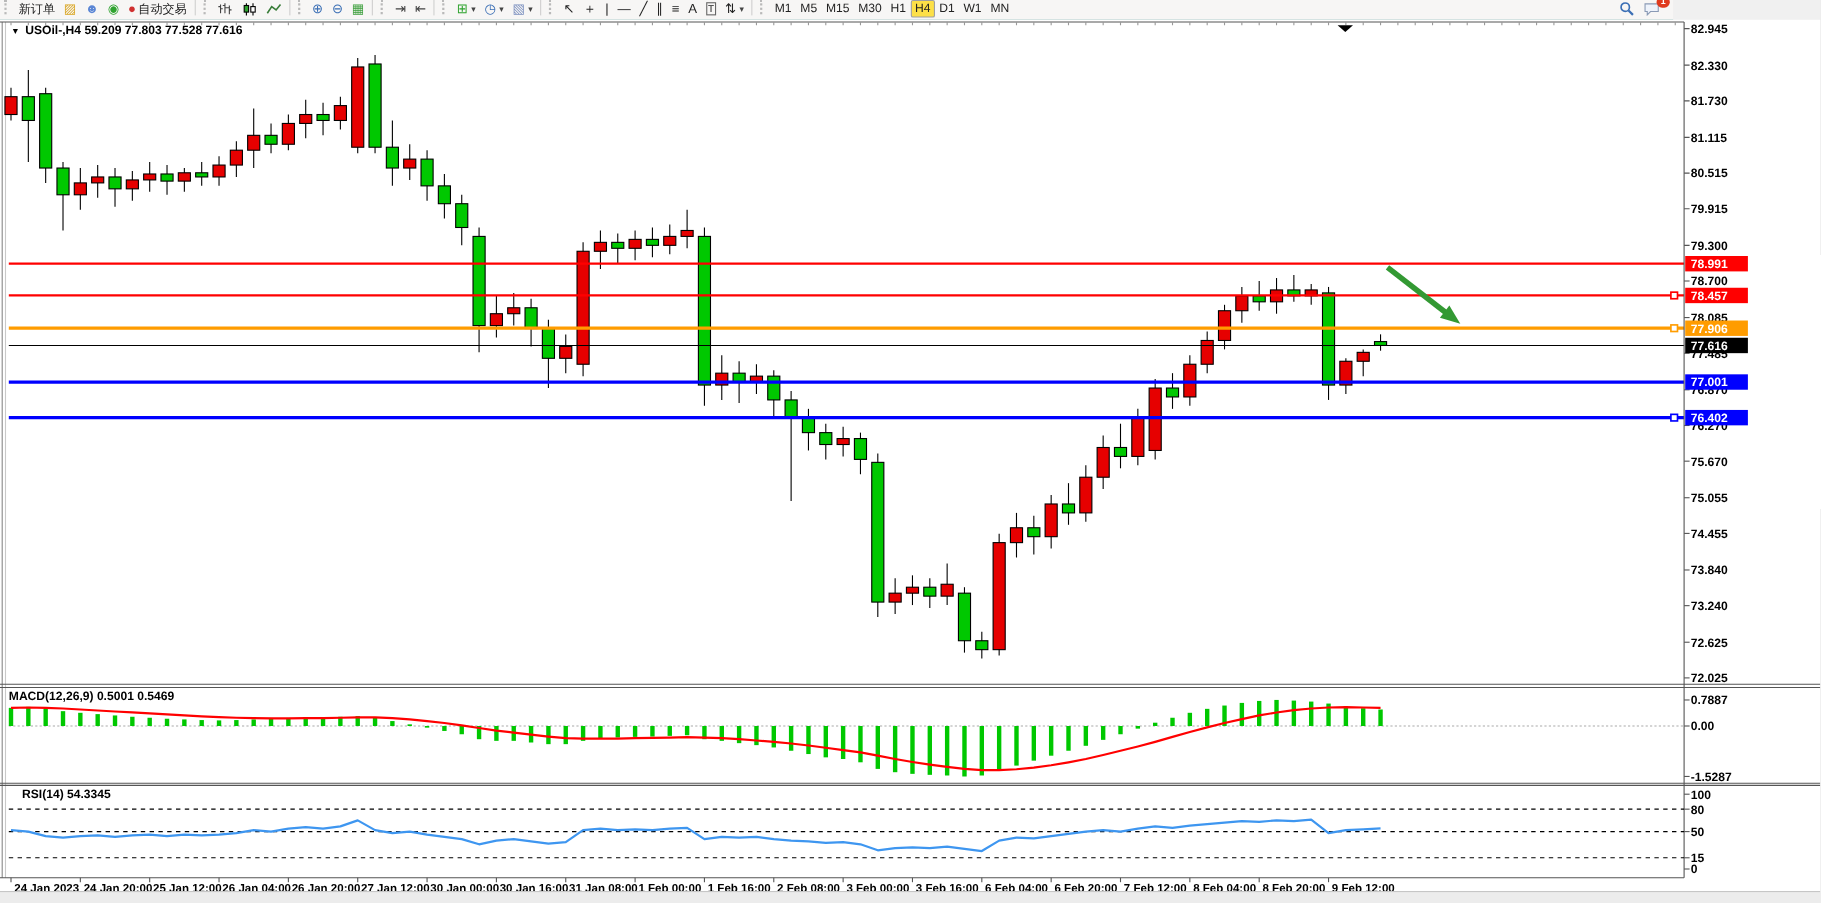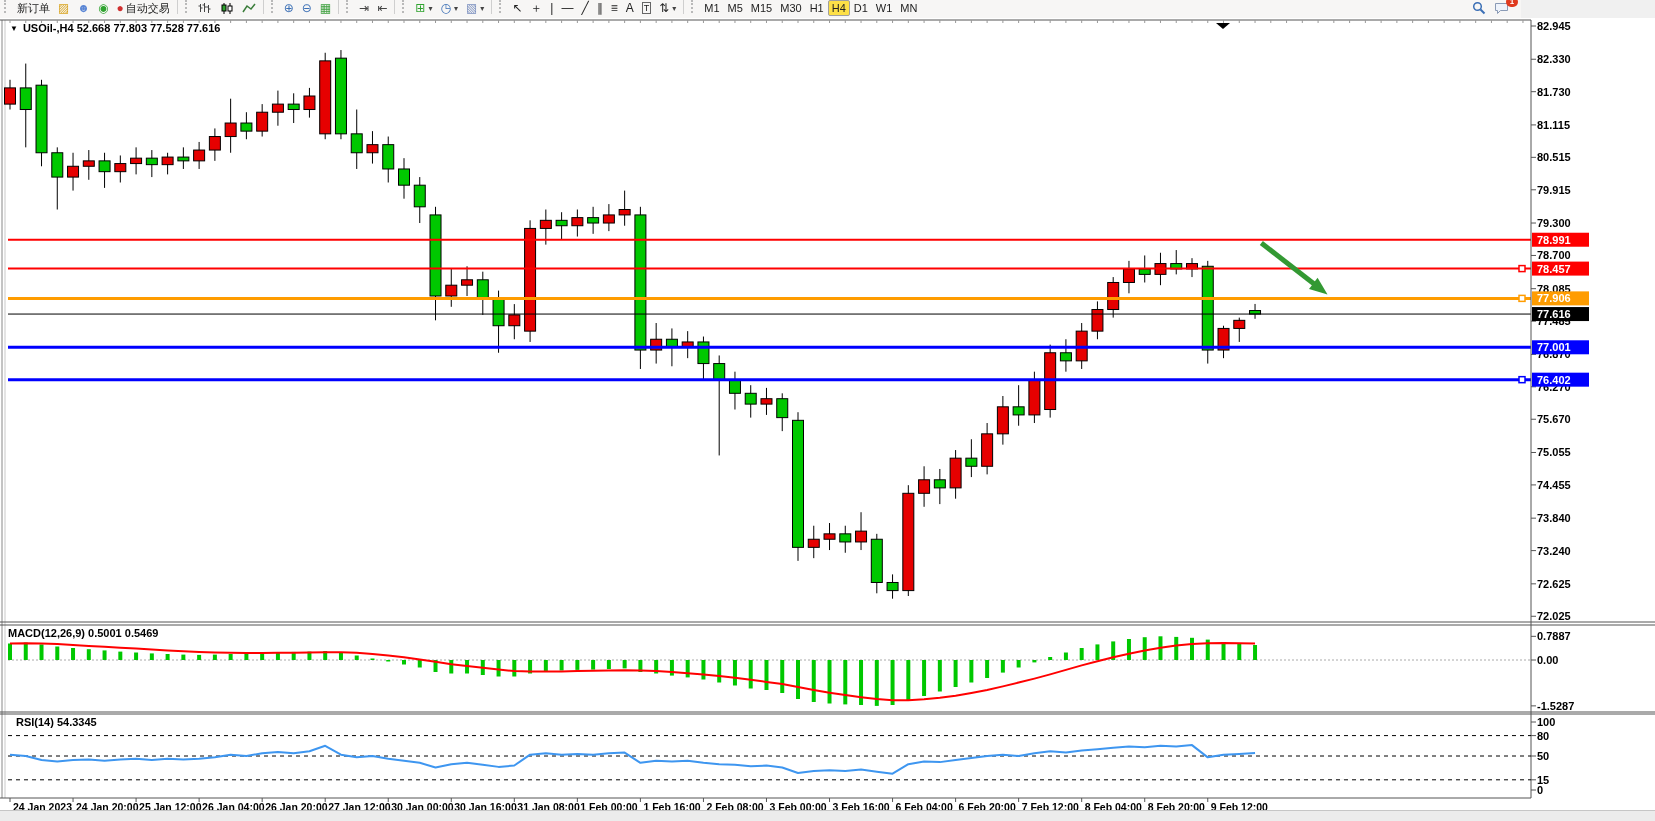--- a/index.html
+++ b/index.html
@@ -19,21 +19,21 @@
   .badge-wrap{position:relative;display:inline-flex;}
   .badge{position:absolute;top:-4px;right:-6px;background:#e03a1e;color:#fff;font-size:8px;line-height:10px;
          min-width:10px;height:10px;border-radius:6px;text-align:center;padding:0 1px;font-weight:bold;}
   
   #chart-window{position:absolute;top:18px;left:0;width:1655px;height:793px;background:#ffffff;}
   #cv{display:block;}
   .overlay-label{position:absolute;color:#000;font-size:11px;font-weight:bold;pointer-events:none;}
   #symbol-title{left:10px;top:4px;display:flex;align-items:center;gap:5px;}
   #symbol-title .tri{font-size:8px;}
   #macd-label{left:8px;top:609px;}
-  #rsi-label{left:16px;top:698px;}
+  #rsi-label{left:4px;top:698px;padding-left:16px;}
   
   #status-bar{position:absolute;left:0;bottom:0;width:1655px;height:10px;background:#ececec;border-top:1px solid #c6c6c6;}
 </style>
 </head>
 <body>
 
 <div id="app">
   <div id="toolbar">
       <span class="tb-grip"></span>
       <button class="tb-btn">新订单</button>
@@ -658,20 +658,20 @@
           <line x1="1081.68" y1="780" x2="1081.68" y2="784" stroke="#555"></line>
           <text x="1084.68" y="793">8 Feb 04:00</text>
           <line x1="1144.72" y1="780" x2="1144.72" y2="784" stroke="#555"></line>
           <text x="1147.72" y="793">8 Feb 20:00</text>
           <line x1="1207.76" y1="780" x2="1207.76" y2="784" stroke="#555"></line>
           <text x="1210.76" y="793">9 Feb 12:00</text>
         </g>
       </svg>
     <div id="symbol-title" class="overlay-label">
       <span class="tri">▼</span>
-      <span>USOil-,H4  52.668 77.803 77.528 77.616</span>
+      <span>USOil-,H4  59.209 77.803 77.528 77.616</span>
     </div>
     <div id="macd-label" class="overlay-label">MACD(12,26,9) 0.5001 0.5469</div>
     <div id="rsi-label" class="overlay-label">RSI(14) 54.3345</div>
   </div>
 
   <div id="status-bar"></div>
 </div>
 
 </body></html>

